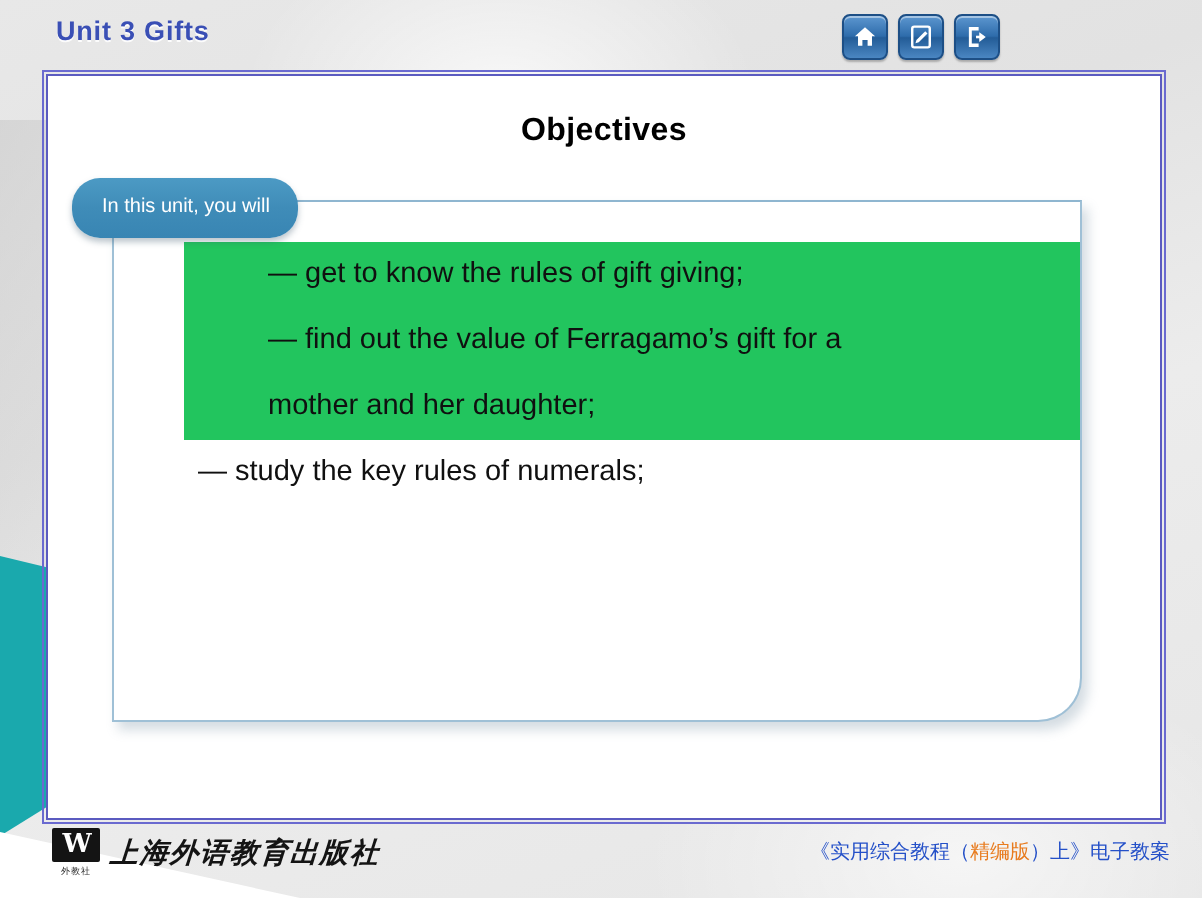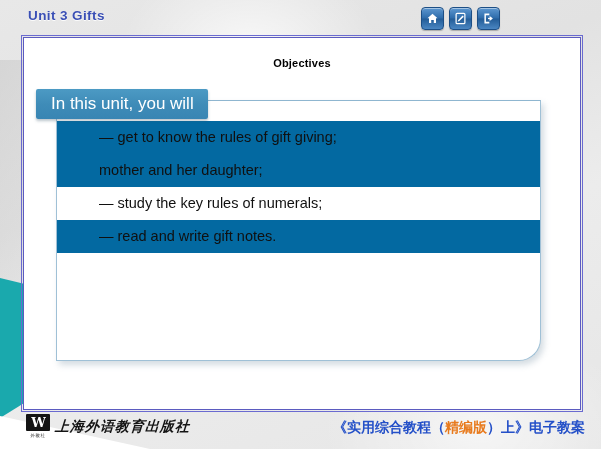--- a/index.html
+++ b/index.html
@@ -110,21 +110,21 @@
     outline: 1px solid #6a6ad0;
     outline-offset: 1px;
     box-shadow: 0 0 0 1px #ffffff inset;
   }
 
   .objectives-title {
     position: absolute;
     left: 0; right: 0;
     top: 19px;
     text-align: center;
-    font-size: 11px;
+    font-size: 16px;
     font-weight: bold;
     color: #000000;
     letter-spacing: 0.2px;
   }
 
   
   .card {
     position: absolute;
     left: 32px;
     top: 62px;
@@ -140,38 +140,38 @@
 
   .row {
     position: relative;
     height: 33px;
     line-height: 33px;
     font-size: 14.5px;
     color: #101010;
     padding-left: 42px;
     white-space: nowrap;
   }
-  .row.shaded { background: #0369a1; }
+  .row.shaded { background: #22c55e; margin-left: 35px; }
   .row.plain  { background: #ffffff; }
   .row.spacer-top { height: 20px; }
   .row.cont { }
   .row.spacer-bottom { height: 32px; }
 
   
   .unit-tab {
     position: absolute;
     left: 12px;
     top: 51px;
     height: 30px;
     line-height: 30px;
     padding: 0 14px 0 15px;
-    border-radius: 2px;
+    border-radius: 14px;
     background: linear-gradient(180deg, #4c9ac4 0%, #3f8cb8 50%, #3885b3 100%);
     color: #ffffff;
-    font-size: 17px;
+    font-size: 10px;
     box-shadow: 0 2px 3px rgba(60,90,110,0.35);
     z-index: 5;
     white-space: nowrap;
   }
 
   
   .footer {
     position: absolute;
     left: 0;
     top: 408px;
@@ -220,22 +220,22 @@
     color: #141414;
     font-style: italic;
     letter-spacing: 1px;
     transform: skewX(-4deg);
   }
   .footer-course {
     position: absolute;
     right: 16px;
     top: 11px;
     font-family: "DejaVu Sans", sans-serif;
-    font-size: 14px;
-    font-weight: bold;
+    font-size: 10px;
+    font-weight: normal;
     white-space: nowrap;
   }
   .footer-course .blue { color: #2450c8; }
   .footer-course .orange { color: #e87b1e; }
 </style>
 </head>
 <body>
 
 <div class="slide">
 
@@ -279,23 +279,23 @@
 
   <div class="panel">
 
     <div class="objectives-title">Objectives</div>
 
     <div class="unit-tab">In this unit, you will</div>
 
     <div class="card">
       <div class="row plain spacer-top"></div>
       <div class="row shaded">— get to know the rules of gift giving;</div>
+      <div class="row shaded">— find out the value of Ferragamo’s gift for a</div>
       <div class="row shaded cont">mother and her daughter;</div>
       <div class="row plain">— study the key rules of numerals;</div>
-      <div class="row shaded">— read and write gift notes.</div>
       <div class="row plain spacer-bottom"></div>
     </div>
 
   </div>
 
   <div class="footer">
     <div class="pub-logo">
       <div class="pub-mark">
         <div class="glyph">W</div>
         <div class="sub">外教社</div>

